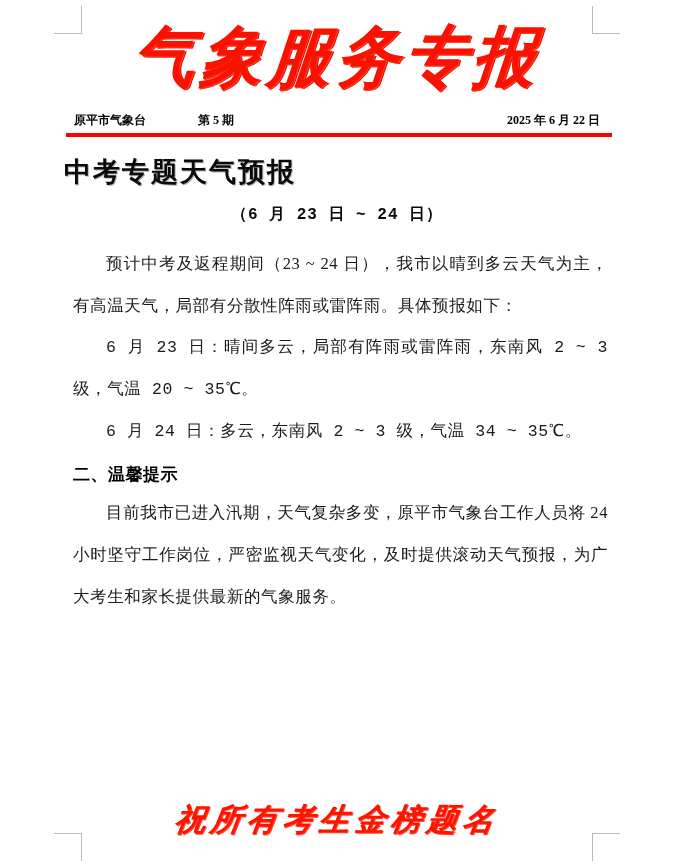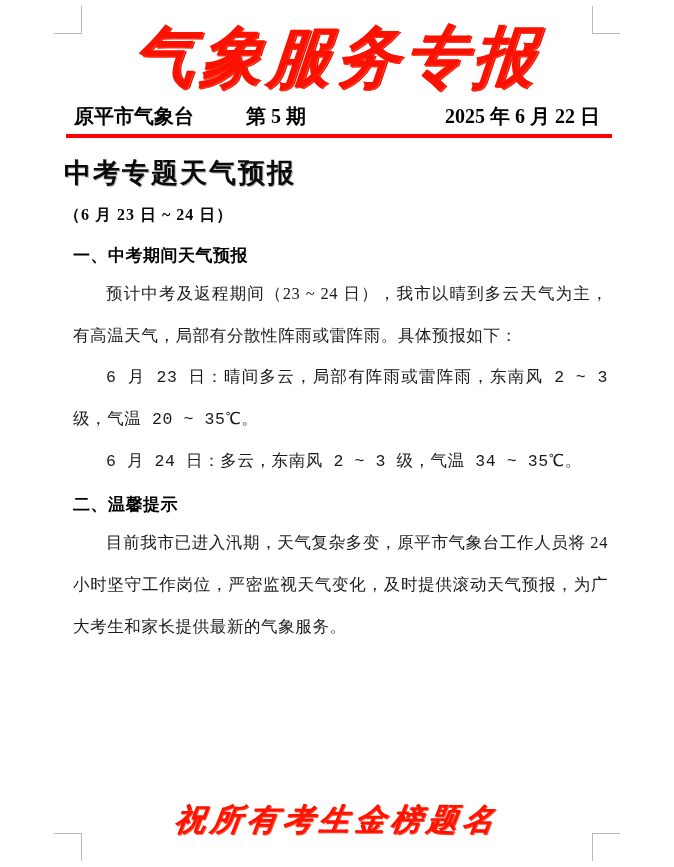--- a/index.html
+++ b/index.html
@@ -72,26 +72,26 @@
     color: #fa1100;
     letter-spacing: 6px;
     white-space: nowrap;
     display: inline-block;
     transform: skewX(-6deg) scaleY(1.08);
     text-shadow: 1px 1px 0 #ff3b22, 2px 1px 0 #e00a00;
   }
 
   
   .issue-row {
-    margin-top: 7px;
+    margin-top: 16px;
     display: flex;
     align-items: baseline;
     justify-content: flex-end;
     font-family: "Liberation Serif", "DejaVu Serif", serif;
-    font-size: 20px;
+    font-size: 12px;
     font-weight: bold;
     color: #000000;
     padding: 0 4px 0 10px;
   }
   .issue-pub { flex: 0 0 auto; }
   .issue-no  { flex: 0 0 auto; margin-left: 52px; }
   .issue-date{ flex: 0 0 auto; margin-left: auto; margin-right: 6px; }
 
   .rule-red {
     margin-top: 4px;
@@ -107,21 +107,22 @@
     text-align: left;
     font-family: "Liberation Serif", "DejaVu Serif", serif;
     font-size: 27px;
     font-weight: bold;
     letter-spacing: 2px;
     color: #0a0a0a;
     text-shadow: 1px 1px 0 rgba(120,120,120,0.55);
   }
   .doc-subtitle {
     margin-top: 14px;
-    font-family: Liberation Serif, serif;
+    text-align: center;
+    font-family: Liberation Mono, monospace;
     font-size: 16px;
     font-weight: bold;
     letter-spacing: 1px;
     color: #0a0a0a;
   }
 
   
   .body-wrap {
     margin-top: 18px;
     padding-left: 9px;
@@ -201,21 +202,20 @@
     <span class="issue-no">第 5 期</span>
     <span class="issue-date">2025 年 6 月 22 日</span>
   </div>
   <div class="rule-red"></div>
 
   <div class="doc-title">中考专题天气预报</div>
   <div class="doc-subtitle">（6 月 23 日 ~ 24 日）</div>
 
   <div class="body-wrap">
 
-    <h2 class="section-heading">一、中考期间天气预报</h2>
     <p class="para indent">预计中考及返程期间（23 ~ 24 日），我市以晴到多云天气为主，有高温天气，局部有分散性阵雨或雷阵雨。具体预报如下：</p>
     <p class="para hang">6 月 23 日：晴间多云，局部有阵雨或雷阵雨，东南风 2 ~ 3 级，气温 20 ~ 35℃。</p>
     <p class="para hang">6 月 24 日：多云，东南风 2 ~ 3 级，气温 34 ~ 35℃。</p>
 
     <h2 class="section-heading second">二、温馨提示</h2>
     <p class="para indent">目前我市已进入汛期，天气复杂多变，原平市气象台工作人员将 24 小时坚守工作岗位，严密监视天气变化，及时提供滚动天气预报，为广大考生和家长提供最新的气象服务。</p>
 
   </div>
 
 </div>

